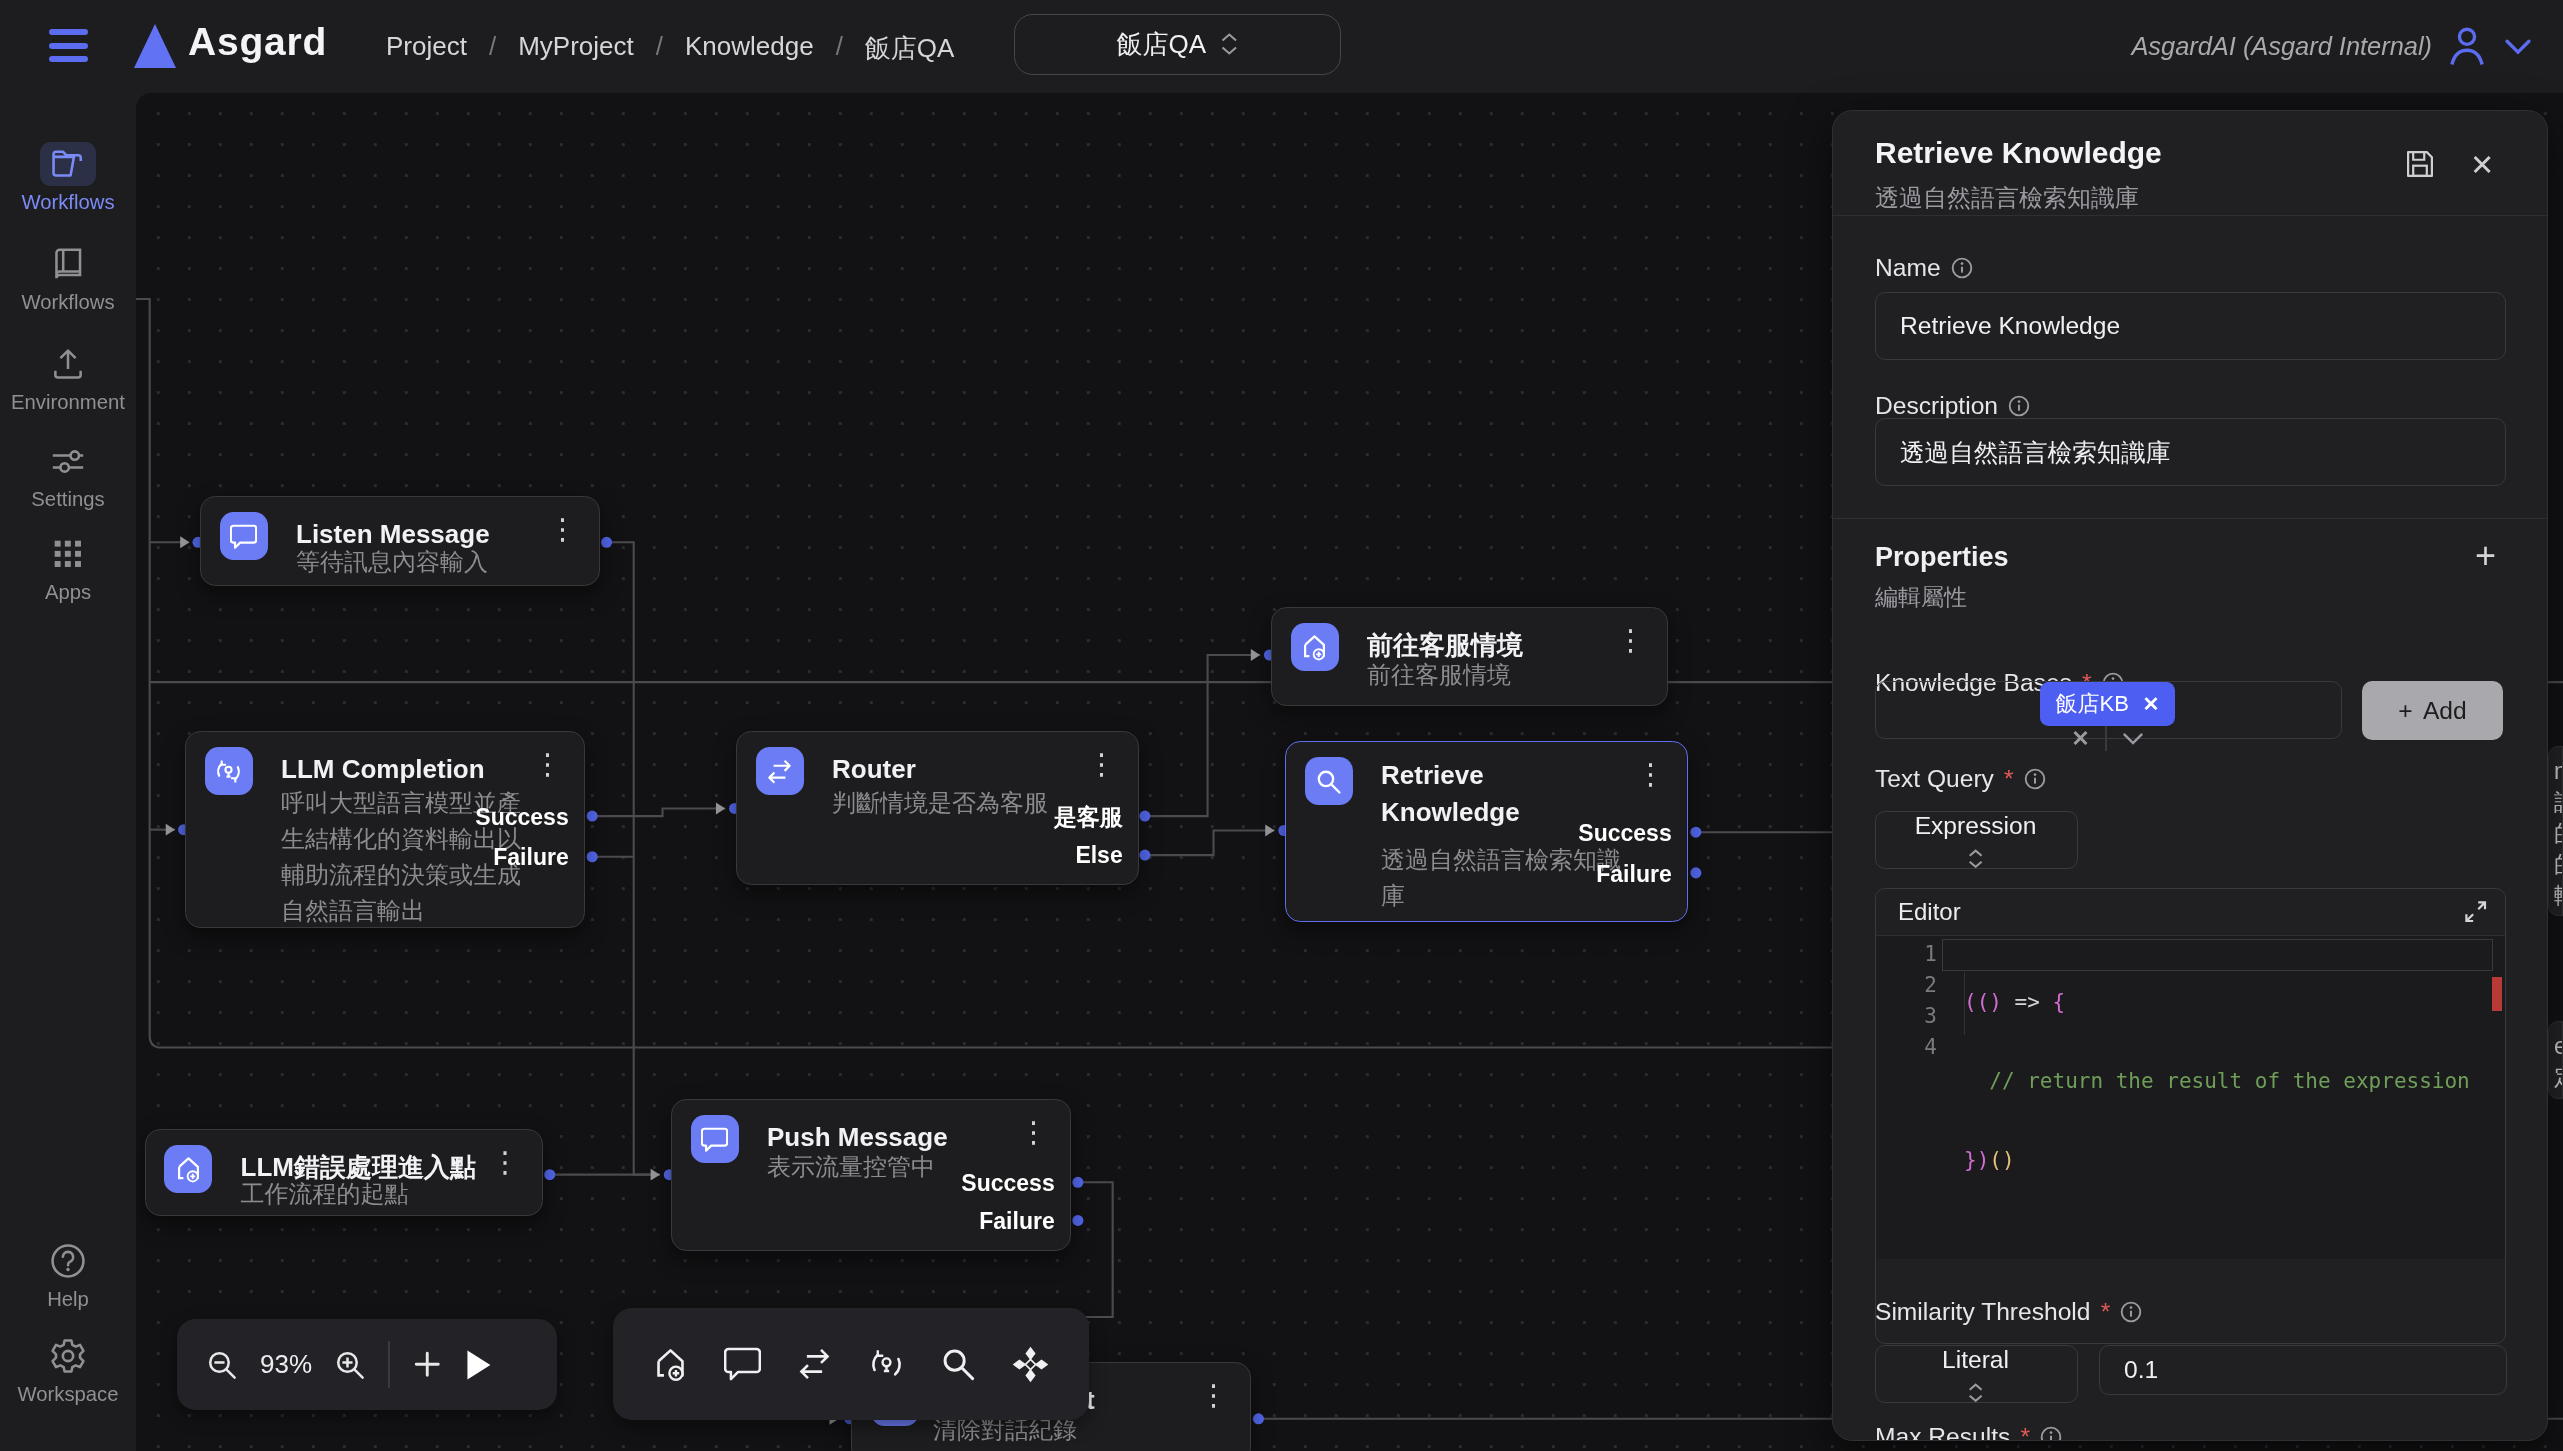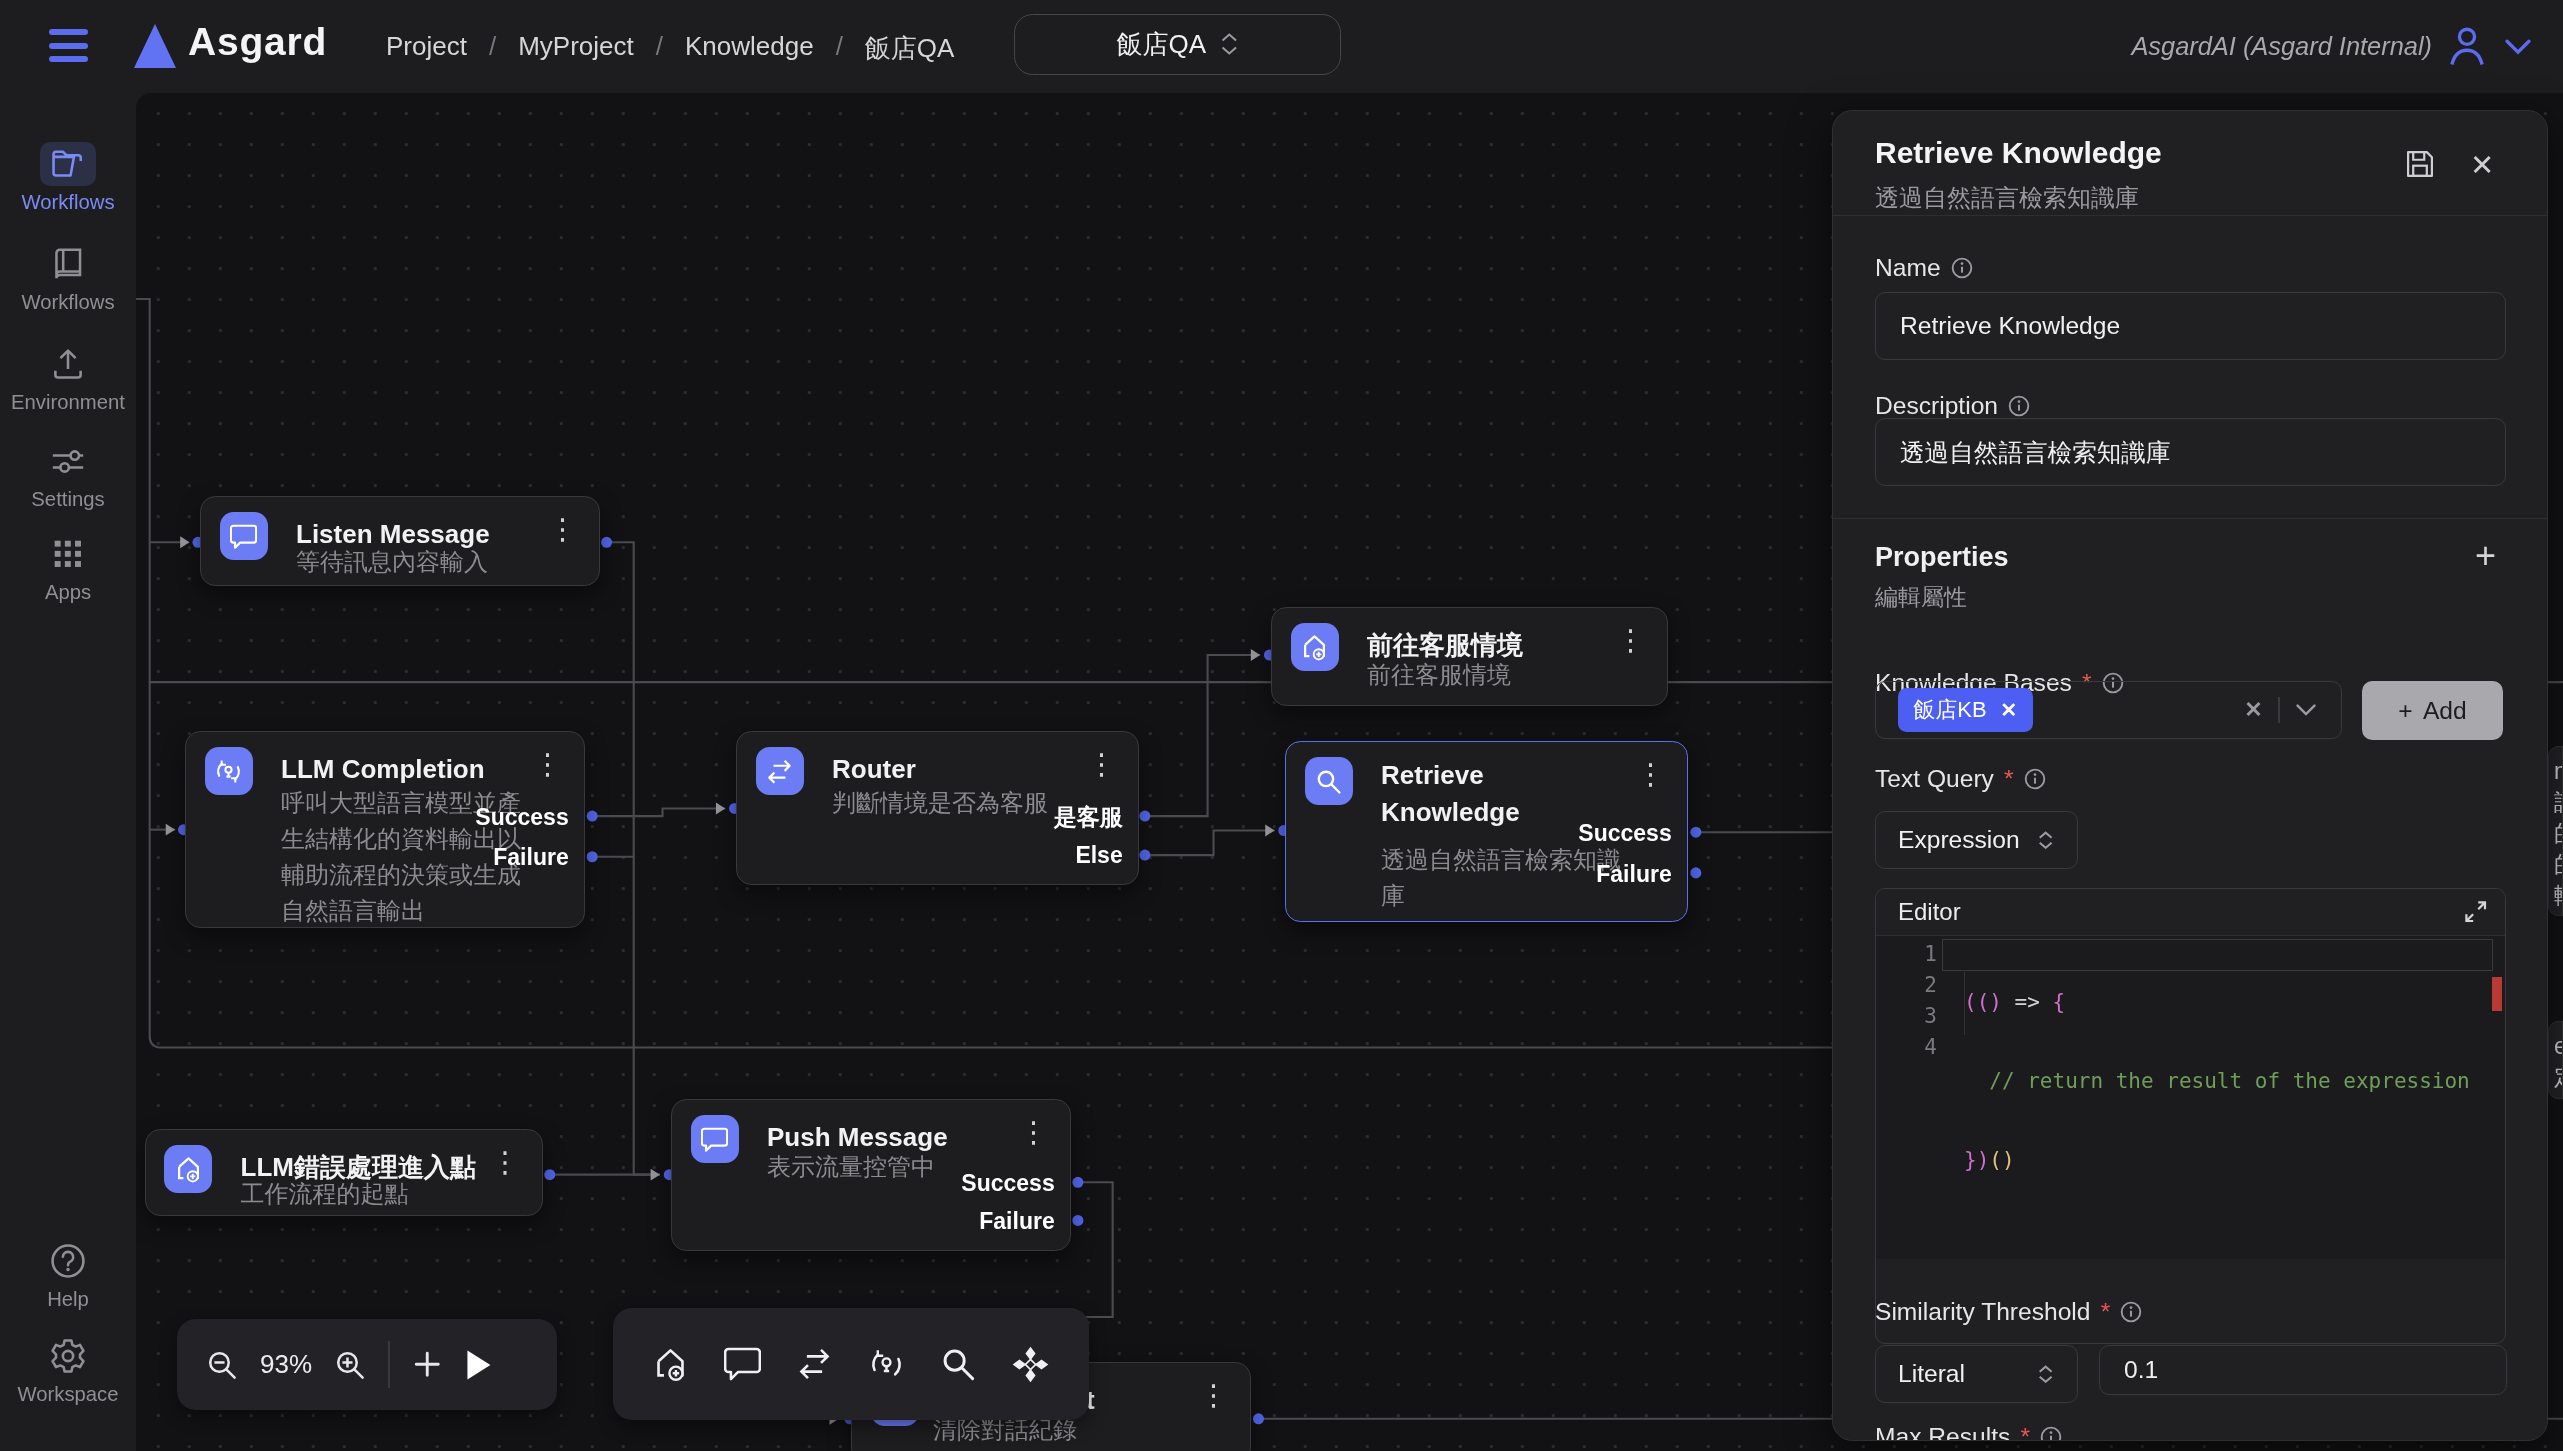--- a/index.html
+++ b/index.html
@@ -62,21 +62,21 @@
   .panel { position:absolute; left:1832px; top:110px; width:716px; height:1331px; background:#202023;
     border:0.8px solid #303034; border-radius:20.3px; box-shadow:0 13.6px 41px rgba(0,0,0,.55); overflow:hidden; }
   .p-title { position:absolute; left:42px; top:25.4px; font-size:30px; font-weight:700; color:#f4f4f6; }
   .p-sub { position:absolute; left:42px; top:71px; font-size:24px; color:#9a9aa0; }
   .p-divider { position:absolute; left:0; width:716px; height:0.8px; background:#2f2f32; }
   .p-label { position:absolute; left:42px; font-size:24.6px; color:#e6e6e9; display:flex; align-items:center; gap:10.2px; }
   .req { color:#e45858; font-size:24.6px; }
   .p-input { position:absolute; left:42px; width:631px; height:68px; border:1.7px solid #3a3a3e; border-radius:10.2px;
     font-size:24.6px; color:#f0f0f2; display:flex; align-items:center; padding-left:24px; background:transparent; }
   .dd { border:1.7px solid #3a3a3e; border-radius:10.2px; display:flex; align-items:center; justify-content:space-between;
-    padding:0 24px 0 22px; font-size:24.6px; color:#f0f0f2; cursor:pointer; position:absolute; height:58px; }
+    padding:0 24px 0 22px; font-size:24.6px; color:#f0f0f2; cursor:pointer; position:absolute; height:58px;flex-direction:column; }
   .tag { background:#4d5ef2; border-radius:8.5px; color:#fff; font-size:22px; display:inline-flex; align-items:center;
     gap:13.6px; padding:6.8px 15.3px; }
   .tag .x { font-size:20.3px; font-weight:700; cursor:pointer; }
   .add-btn { position:absolute; left:529px; width:141px; height:59px; background:#a9a9ad; color:#1d1d1f;
     border-radius:10.2px; font-size:24.6px; font-weight:500; display:flex; align-items:center; justify-content:center; gap:10.2px; cursor:pointer; }
   .editor { position:absolute; left:42px; top:777px; width:631px; height:456px; border:1.7px solid #3a3a3e; border-radius:10.2px; overflow:hidden; }
   .ed-head { height:47px; background:#202023; display:flex; align-items:center; justify-content:space-between;
     padding:0 17px 0 22px; border-bottom:0.8px solid #2f2f32; font-size:24px; color:#ececee; }
   .ed-body { position:relative; height:323px; background:#1b1b1d; font-family:"DejaVu Sans Mono", monospace; font-size:21px; }
   .gutter { position:absolute; left:0; top:3.4px; width:61px; text-align:right; color:#7a7a7e; }

